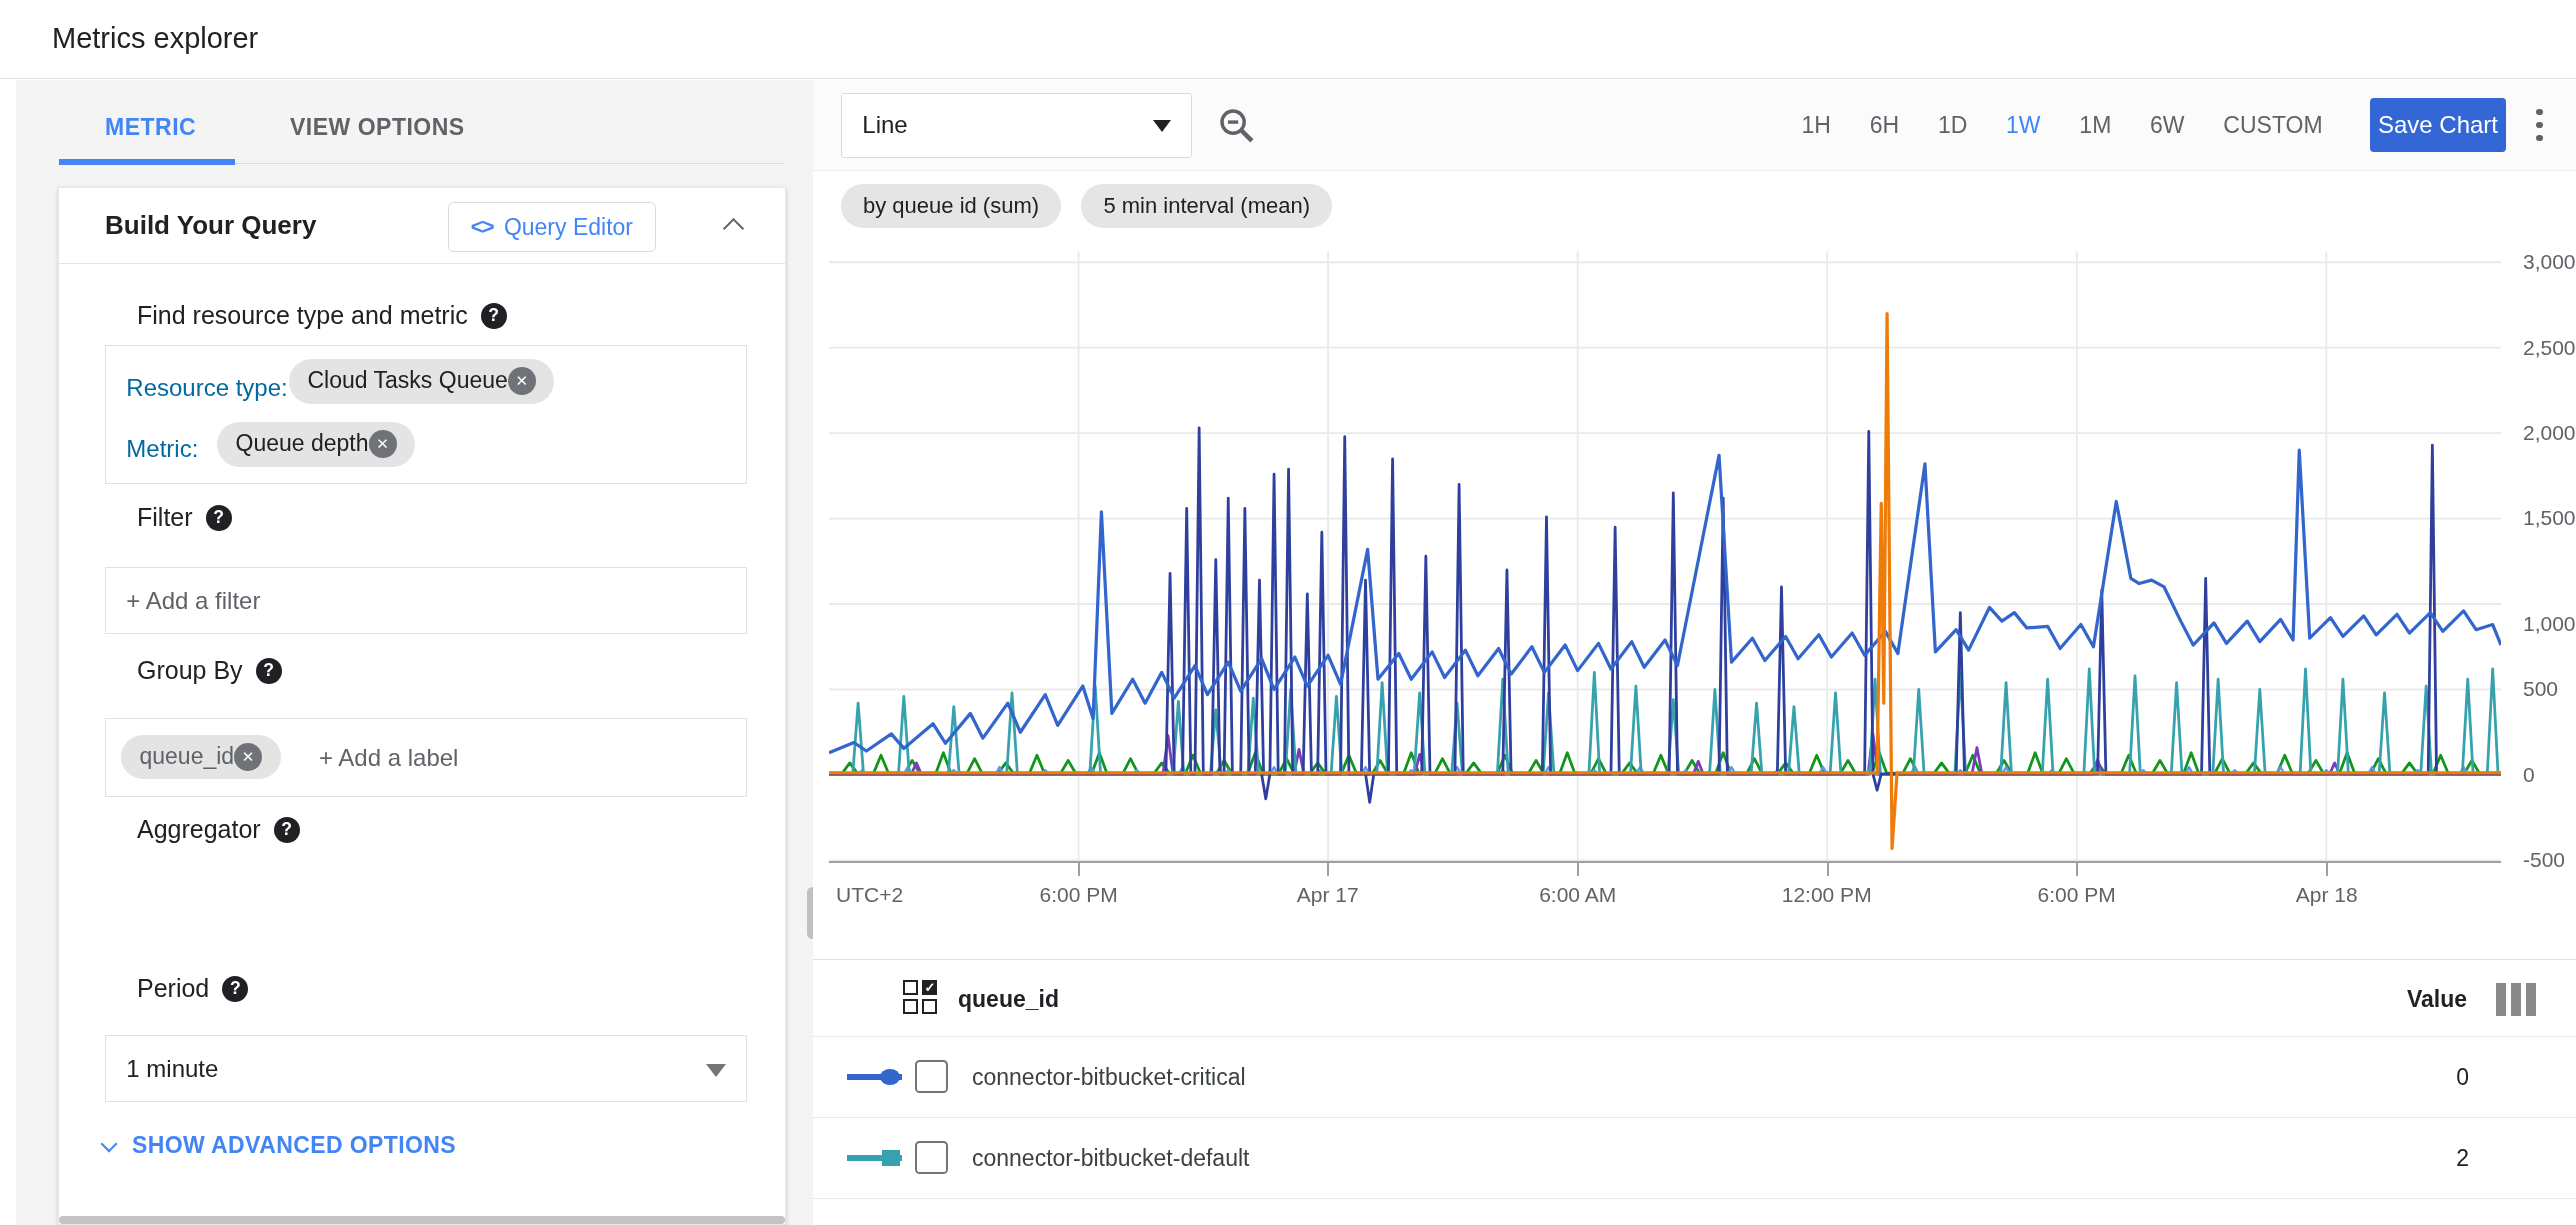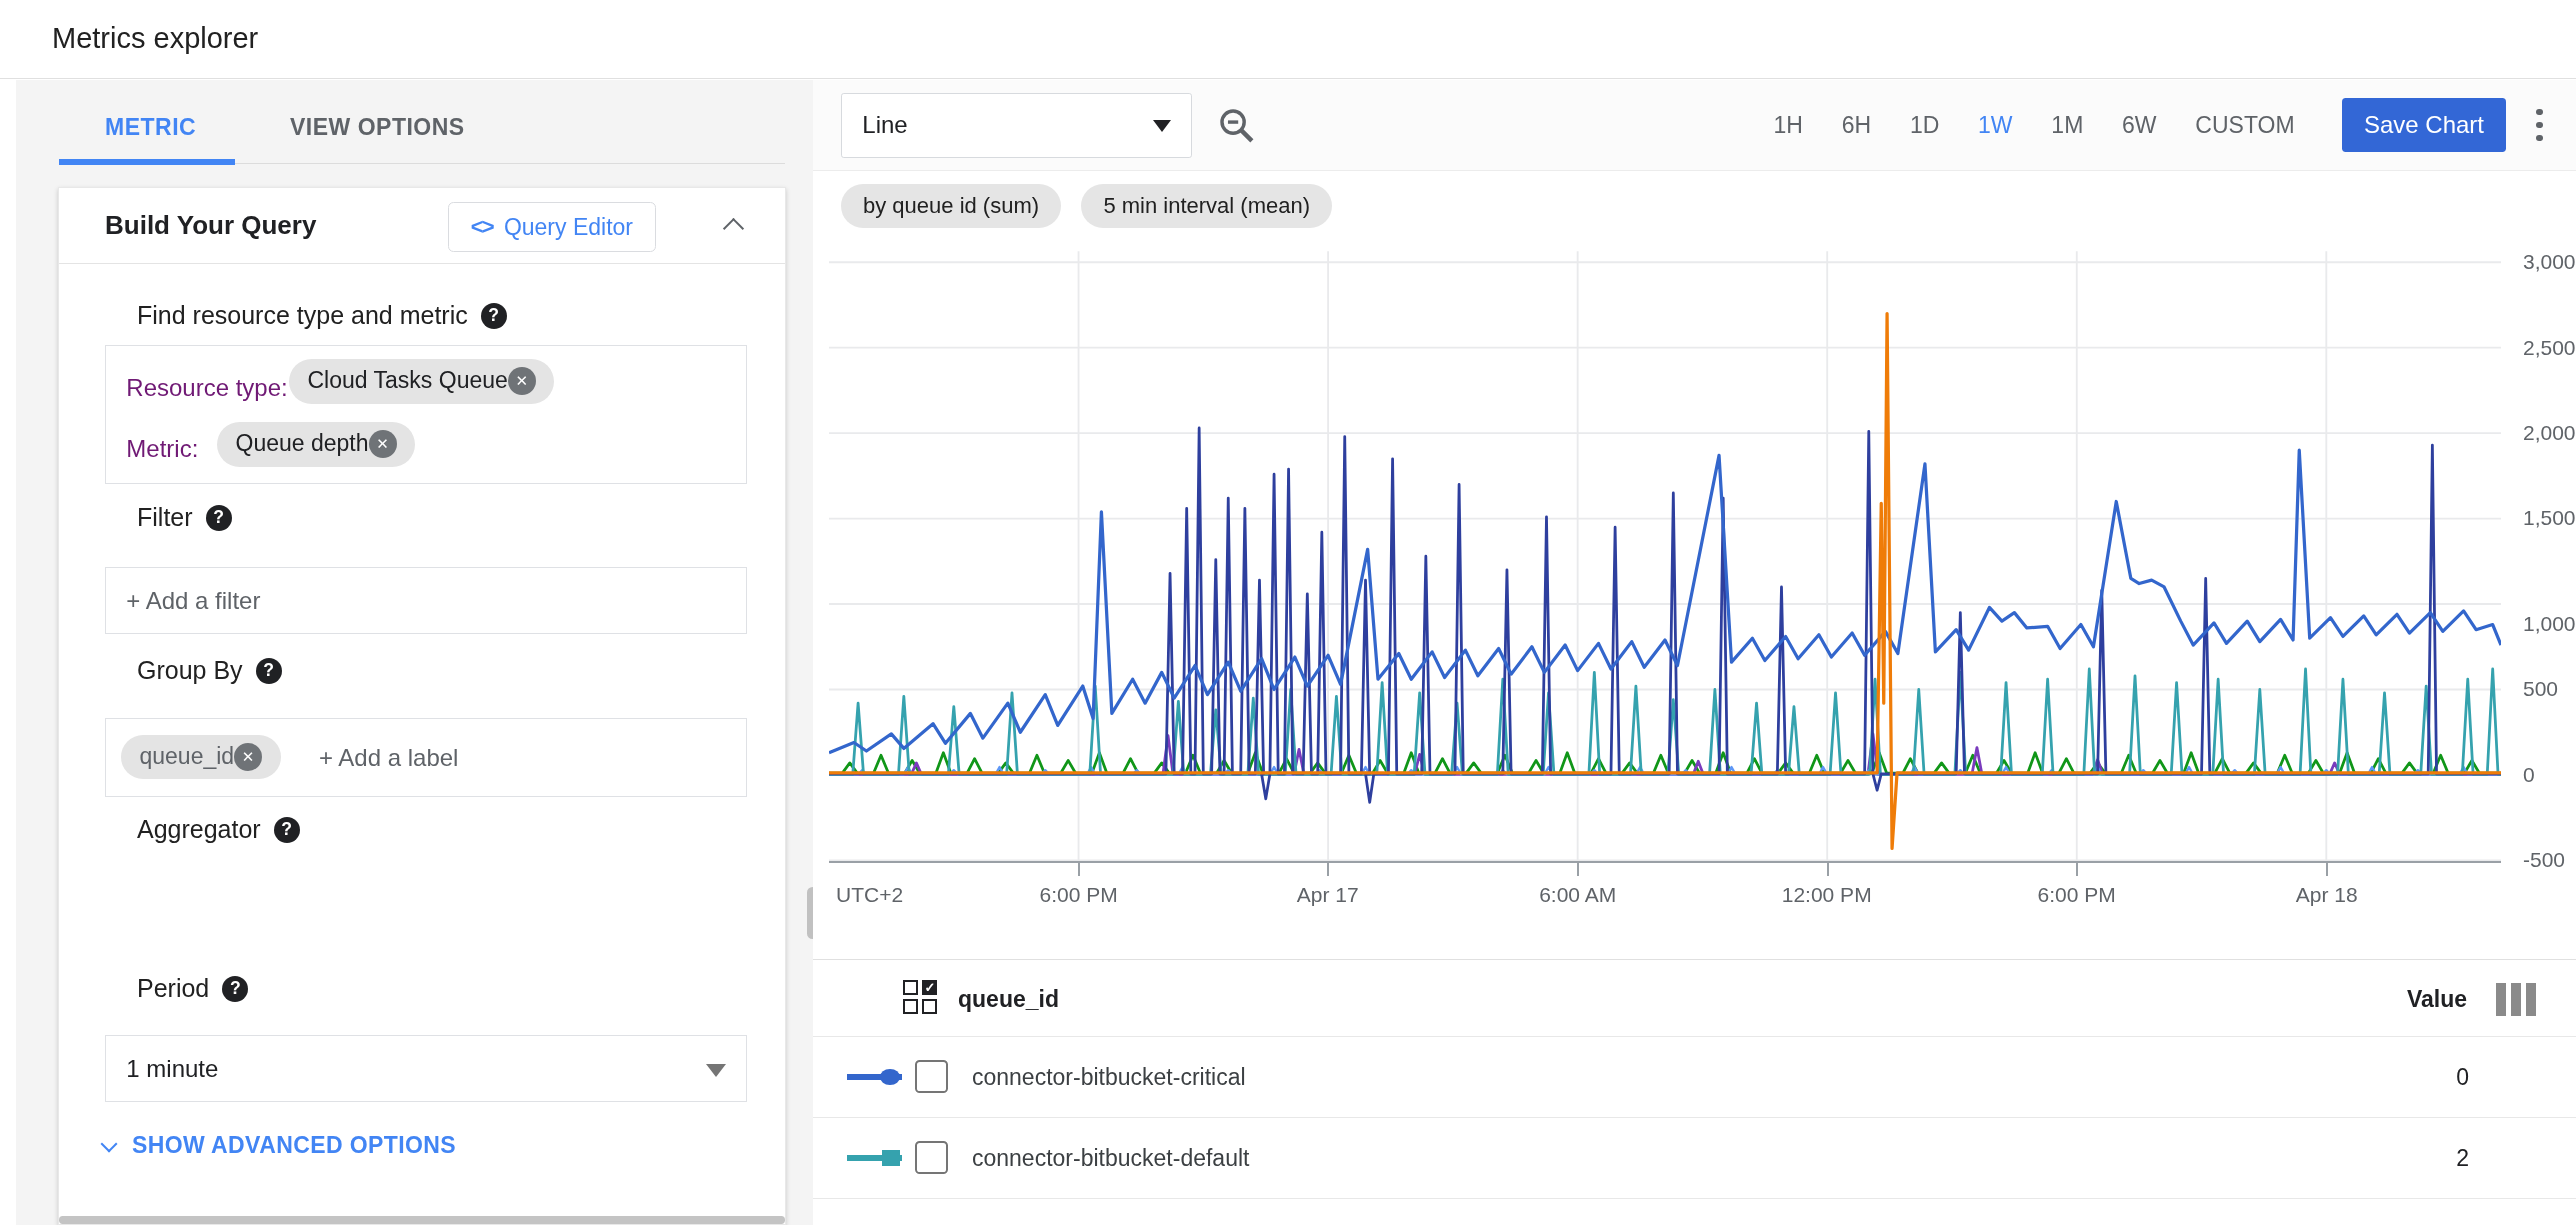--- a/index.html
+++ b/index.html
@@ -34,21 +34,21 @@
   #collapse-btn { position:absolute; right:44px; top:33px; cursor:pointer; }
 
   .section-label { position:absolute; left:46px; font-size:25px; color:#212121; display:flex; gap:13px; align-items:center;margin-left:32px; }
   .help { display:inline-flex; width:26px; height:26px; border-radius:50%; background:#202124; color:#fff;
     font-size:17.6px; font-weight:bold; align-items:center; justify-content:center; cursor:pointer; }
   .fieldbox { position:absolute; left:46px; width:642px; background:#fff; border:1.8px solid #dfe1e5; }
   .chip { display:inline-flex; gap:0; background:#e4e4e4; border-radius:30px;
     padding:8.3px 18.5px; font-size:23px; font-weight:500; color:#202124; }
   .chip-x { width:28px; height:28px; border-radius:50%; background:#6f7377; color:#fff; font-size:15px;
     display:inline-flex; align-items:center; justify-content:center; cursor:pointer; }
-  .muted { color:#701a75; font-weight:400; }
+  .muted { color:#0369a1; font-weight:400; }
   .placeholder { color:#5f6368; font-size:24px; }
   .selectbox { position:absolute; left:46px; width:642px; background:#fff; border:1.8px solid #dfe1e5; }
   .selectbox .val { position:absolute; left:20.3px; top:50%; transform:translateY(-50%); font-size:24px; }
   .caret { position:absolute; right:20.3px; top:50%; margin-top:-4.6px; width:0; height:0;
     border-left:10.2px solid transparent; border-right:10.2px solid transparent; border-top:13px solid #757575; }
   #advanced-link { position:absolute; left:46px; display:flex; align-items:center; gap:15px; color:#4285f4;
     font-size:23px; font-weight:bold; letter-spacing:0.4px; cursor:pointer; }
   .chev-down-blue { display:inline-block; width:12px; height:12px; border-left:2.8px solid #4285f4;
     border-bottom:2.8px solid #4285f4; transform:rotate(-45deg) translateY(-2.8px); }
 
@@ -63,21 +63,21 @@
   #chart-type-select { position:relative; width:351px; height:65px; background:#fff; border:1.8px solid #d7dade;
     border-radius:2.8px; cursor:pointer; }
   #chart-type-select .val { position:absolute; left:20.3px; top:50%; transform:translateY(-50%); font-size:24px; }
   #chart-type-select .tri { position:absolute; right:20.3px; top:50%; margin-top:-4.6px; width:0; height:0;
     border-left:9.2px solid transparent; border-right:9.2px solid transparent; border-top:12px solid #202124; }
   #zoom-out-icon { margin-left:24px; cursor:pointer; }
   #toolbar .spacer { flex:1; }
   .range-btn { border:none; background:none; font-size:23px; color:#5f6368; padding:0 19.4px; height:65px;
     cursor:pointer; font-family:inherit; }
   .range-btn.active { color:#4285f4; }
-  #save-chart-btn { margin-left:28px; width:164px; height:54px; background:#3367d6; color:#fff; border:none;
+  #save-chart-btn { margin-left:28px; width:136px; height:54px; background:#3367d6; color:#fff; border:none;
     border-radius:3.7px; font-size:24px; font-family:inherit; cursor:pointer; }
   #kebab { margin-left:30px; margin-right:5.5px; display:flex; flex-direction:column; gap:6.5px; cursor:pointer; }
   #kebab i { width:6.5px; height:6.5px; border-radius:50%; background:#5f6368; }
 
   #chips-row { position:absolute; left:28px; top:104px; display:flex; gap:20.3px; }
   .filter-chip { background:#e5e5e5; border-radius:26px; padding:9.2px 22px; font-size:22px; color:#212121; }
 
   #plot-wrap { position:absolute; left:15.7px; top:171px; width:1672px; height:610px; }
   #plot { width:1672px; height:610px; display:block; }
   #y-labels { position:absolute; left:1710px; top:171px; width:111px; height:610px; }

